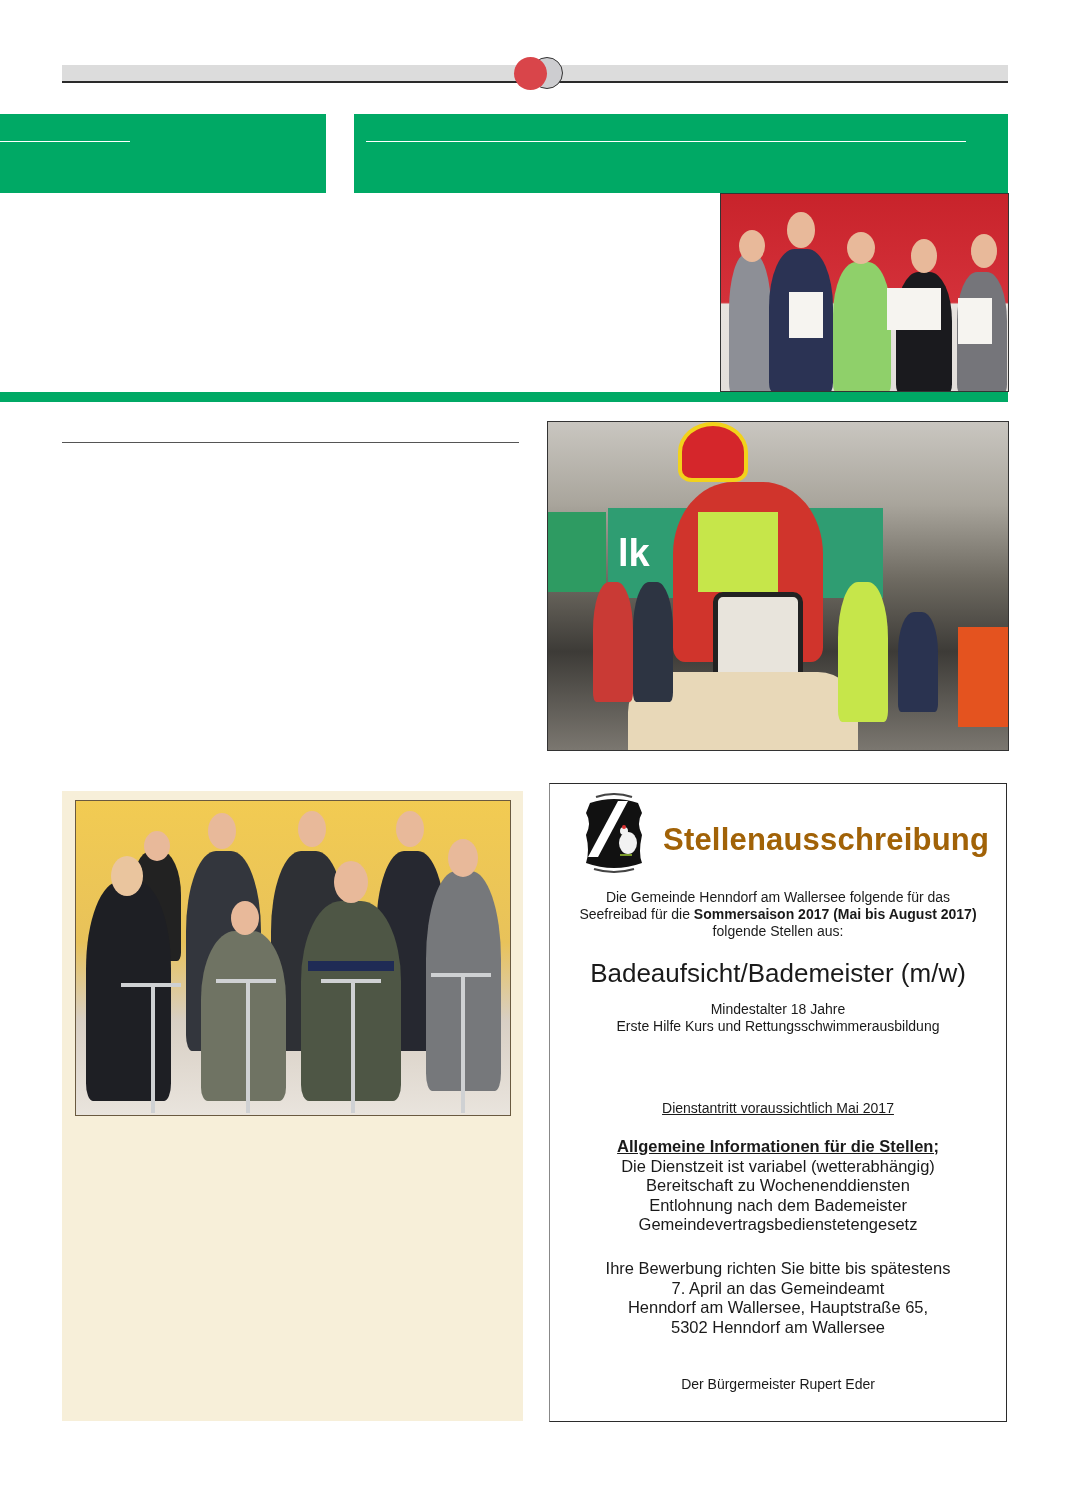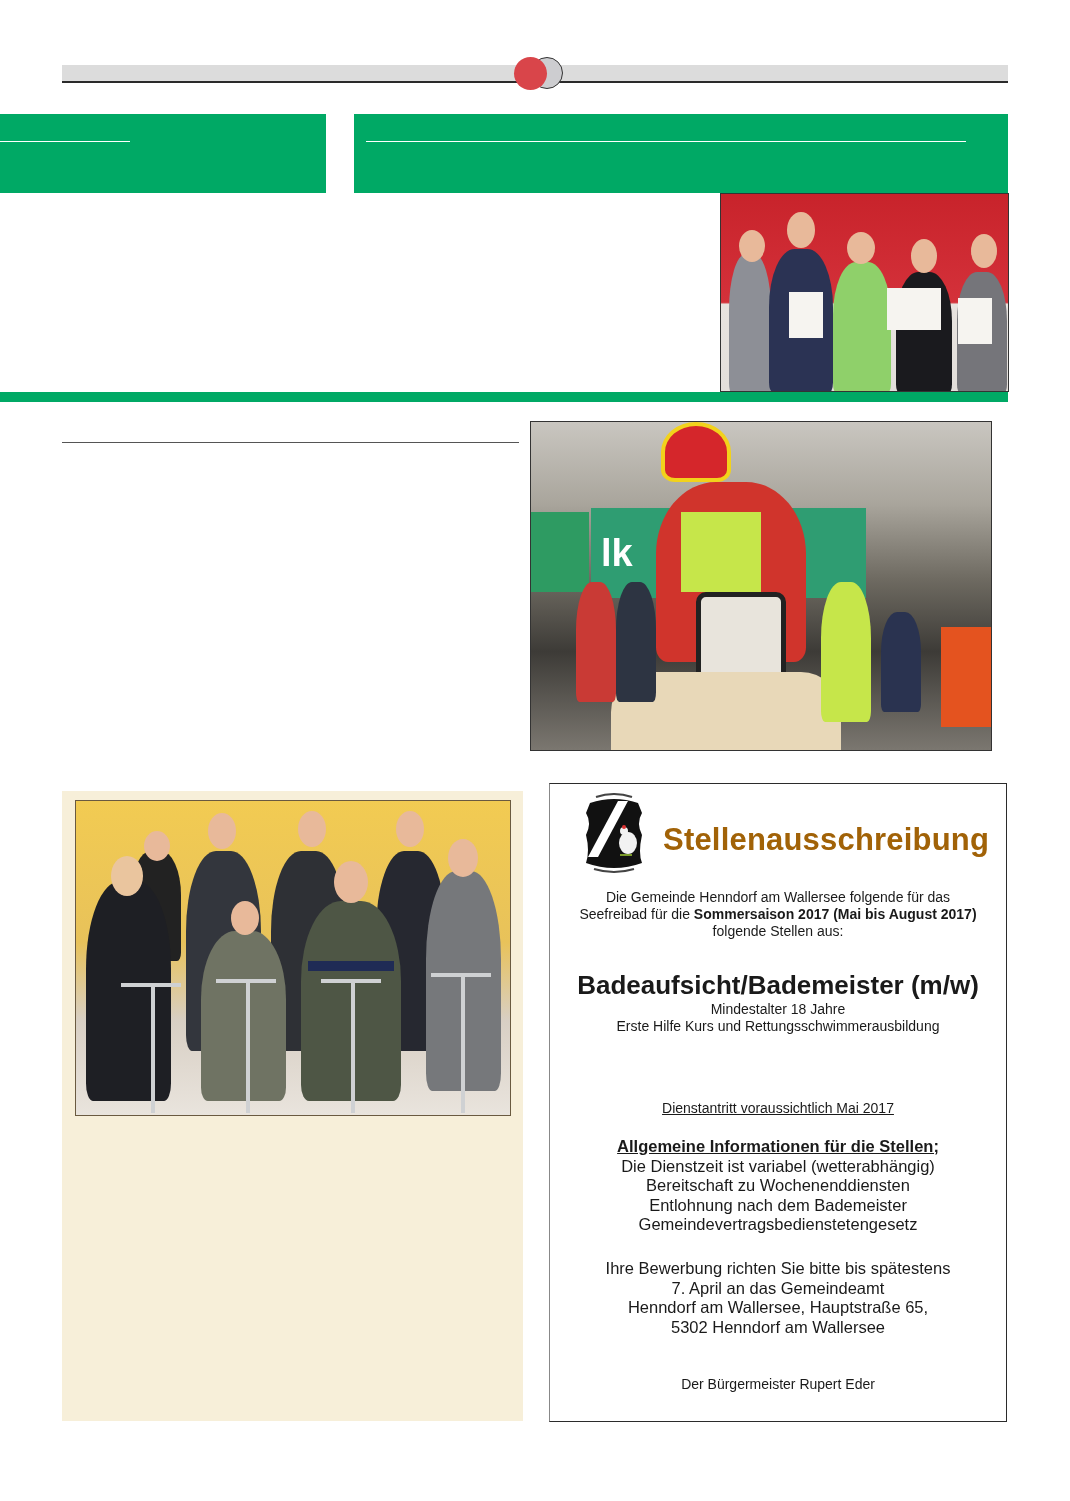--- a/index.html
+++ b/index.html
@@ -14,33 +14,33 @@
   .green { background:#00a965; }
   .g-left { left:0; top:114px; width:326px; height:79px; }
   .g-right { left:354px; top:114px; width:654px; height:79px; }
   .g-left-line { left:0; top:141px; width:130px; height:1px; background:#ffffff; }
   .g-right-line { left:366px; top:141px; width:600px; height:1px; background:#ffffff; }
   .g-bottom { left:0; top:392px; width:1008px; height:10px; }
   .rule { left:62px; top:442px; width:457px; height:1px; background:#555; }
   
   .photo { box-sizing:border-box; border:1px solid #333; overflow:hidden; }
   .p1 { left:720px; top:193px; width:289px; height:199px; background:linear-gradient(180deg,#c8232b 0%,#d4313a 55%,#e8e3df 56%,#e3dfdb 100%); }
-  .p2 { left:530px; top:421px; width:462px; height:330px; background:linear-gradient(180deg,#c9c6c0 0%,#a9a59c 25%,#6e6a61 48%,#3d3b37 70%,#7b7770 100%); }
+  .p2 { left:547px; top:421px; width:462px; height:330px; background:linear-gradient(180deg,#c9c6c0 0%,#a9a59c 25%,#6e6a61 48%,#3d3b37 70%,#7b7770 100%); }
   .p3 { left:75px; top:800px; width:436px; height:316px; background:linear-gradient(180deg,#f2cb52 0%,#e8c25a 45%,#d8cfc4 70%,#e9e4dd 100%); border-color:#6a5a40; }
   .fig { position:absolute; border-radius:40% 40% 8% 8%; }
   .head { position:absolute; border-radius:50%; background:#e8b99a; }
   .beige { left:62px; top:791px; width:461px; height:630px; background:#f7efd9; }
   
   .ad { left:549px; top:783px; width:458px; height:639px; box-sizing:border-box; border:1px solid #2b2b2b; border-left-color:#888; background:#fff; color:#1a1a1a; text-align:center; }
   .ad-title { position:absolute; left:113px; top:38px; font-size:31px; font-weight:bold; letter-spacing:0.2px; color:#a16207; }
   .crest { position:absolute; left:30px; top:9px; width:68px; height:80px; }
   .t13 { font-size:14px; line-height:17px; }
   .t15 { font-size:16.5px; line-height:19.5px; }
   .blk { position:absolute; left:0; width:100%; }
-  .h-job { font-size:26px; font-weight:bold;margin-top:12px; }
+  .h-job { font-size:26px; font-weight:normal; }
   .u { text-decoration:underline; }
   b { font-weight:bold; }
 </style>
 </head>
 <body>
 
 <div class="abs hdr-band"></div>
 <div class="abs hdr-line"></div>
 <div class="abs dot-grey"></div>
 <div class="abs dot-red"></div>

